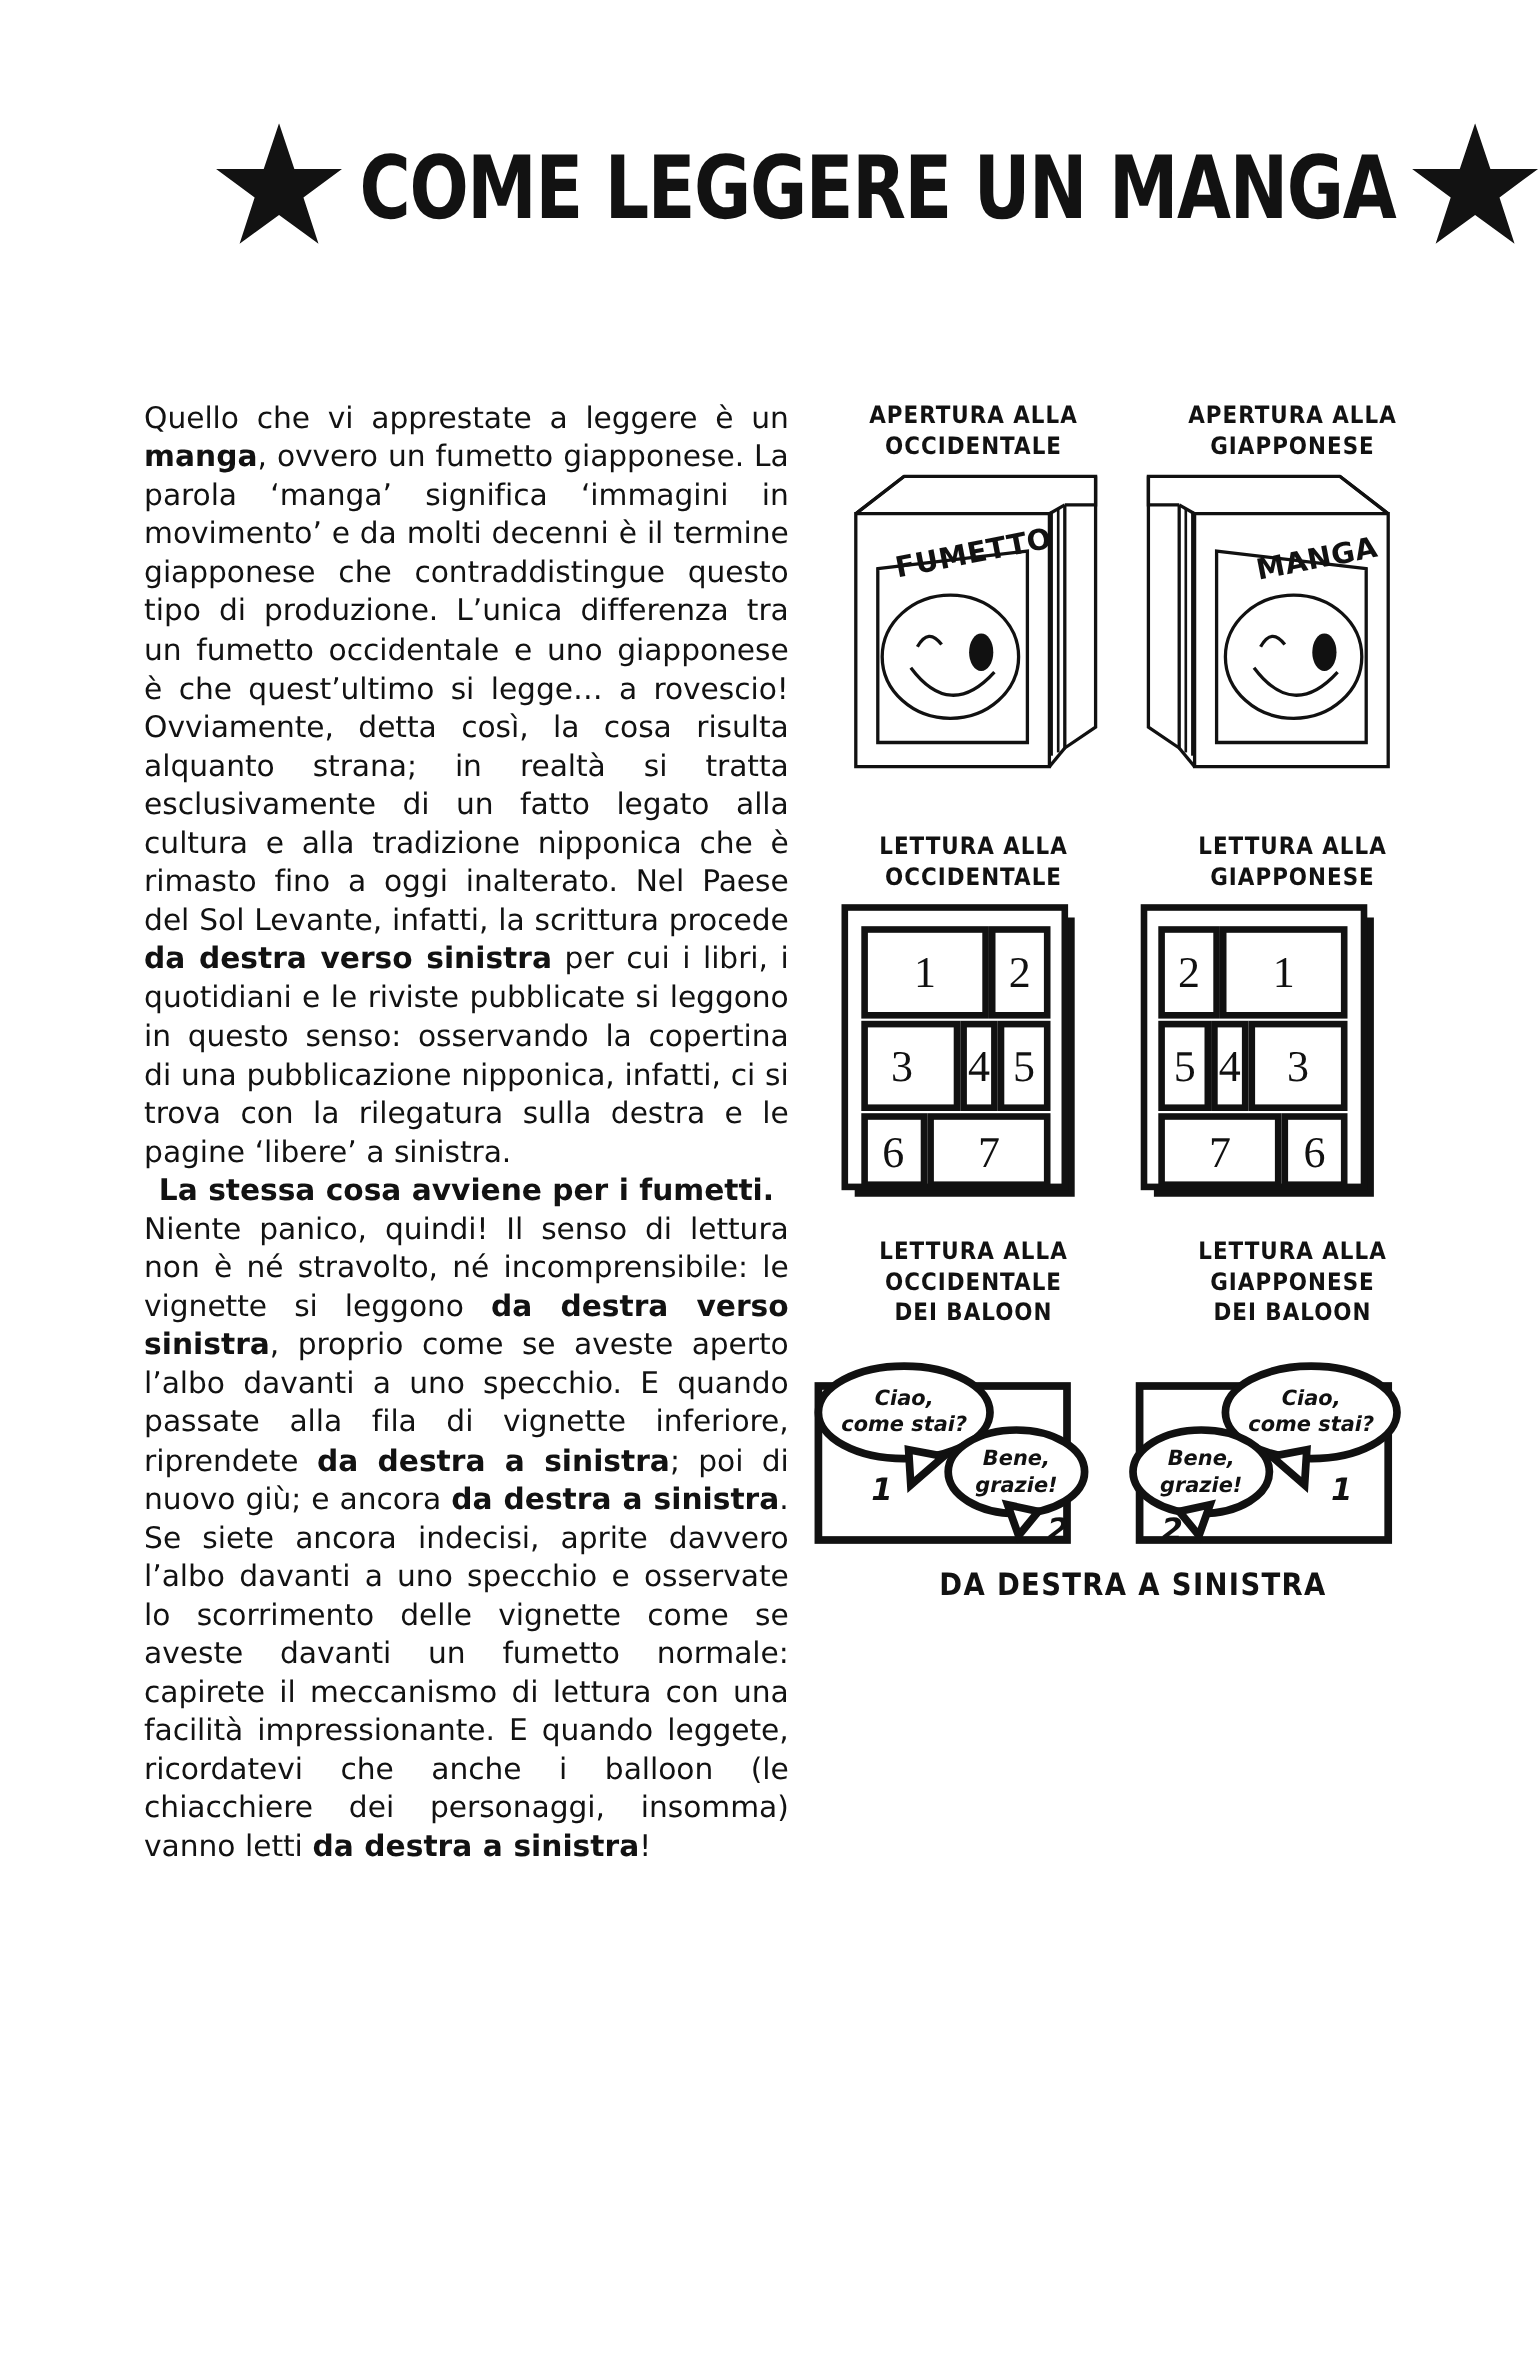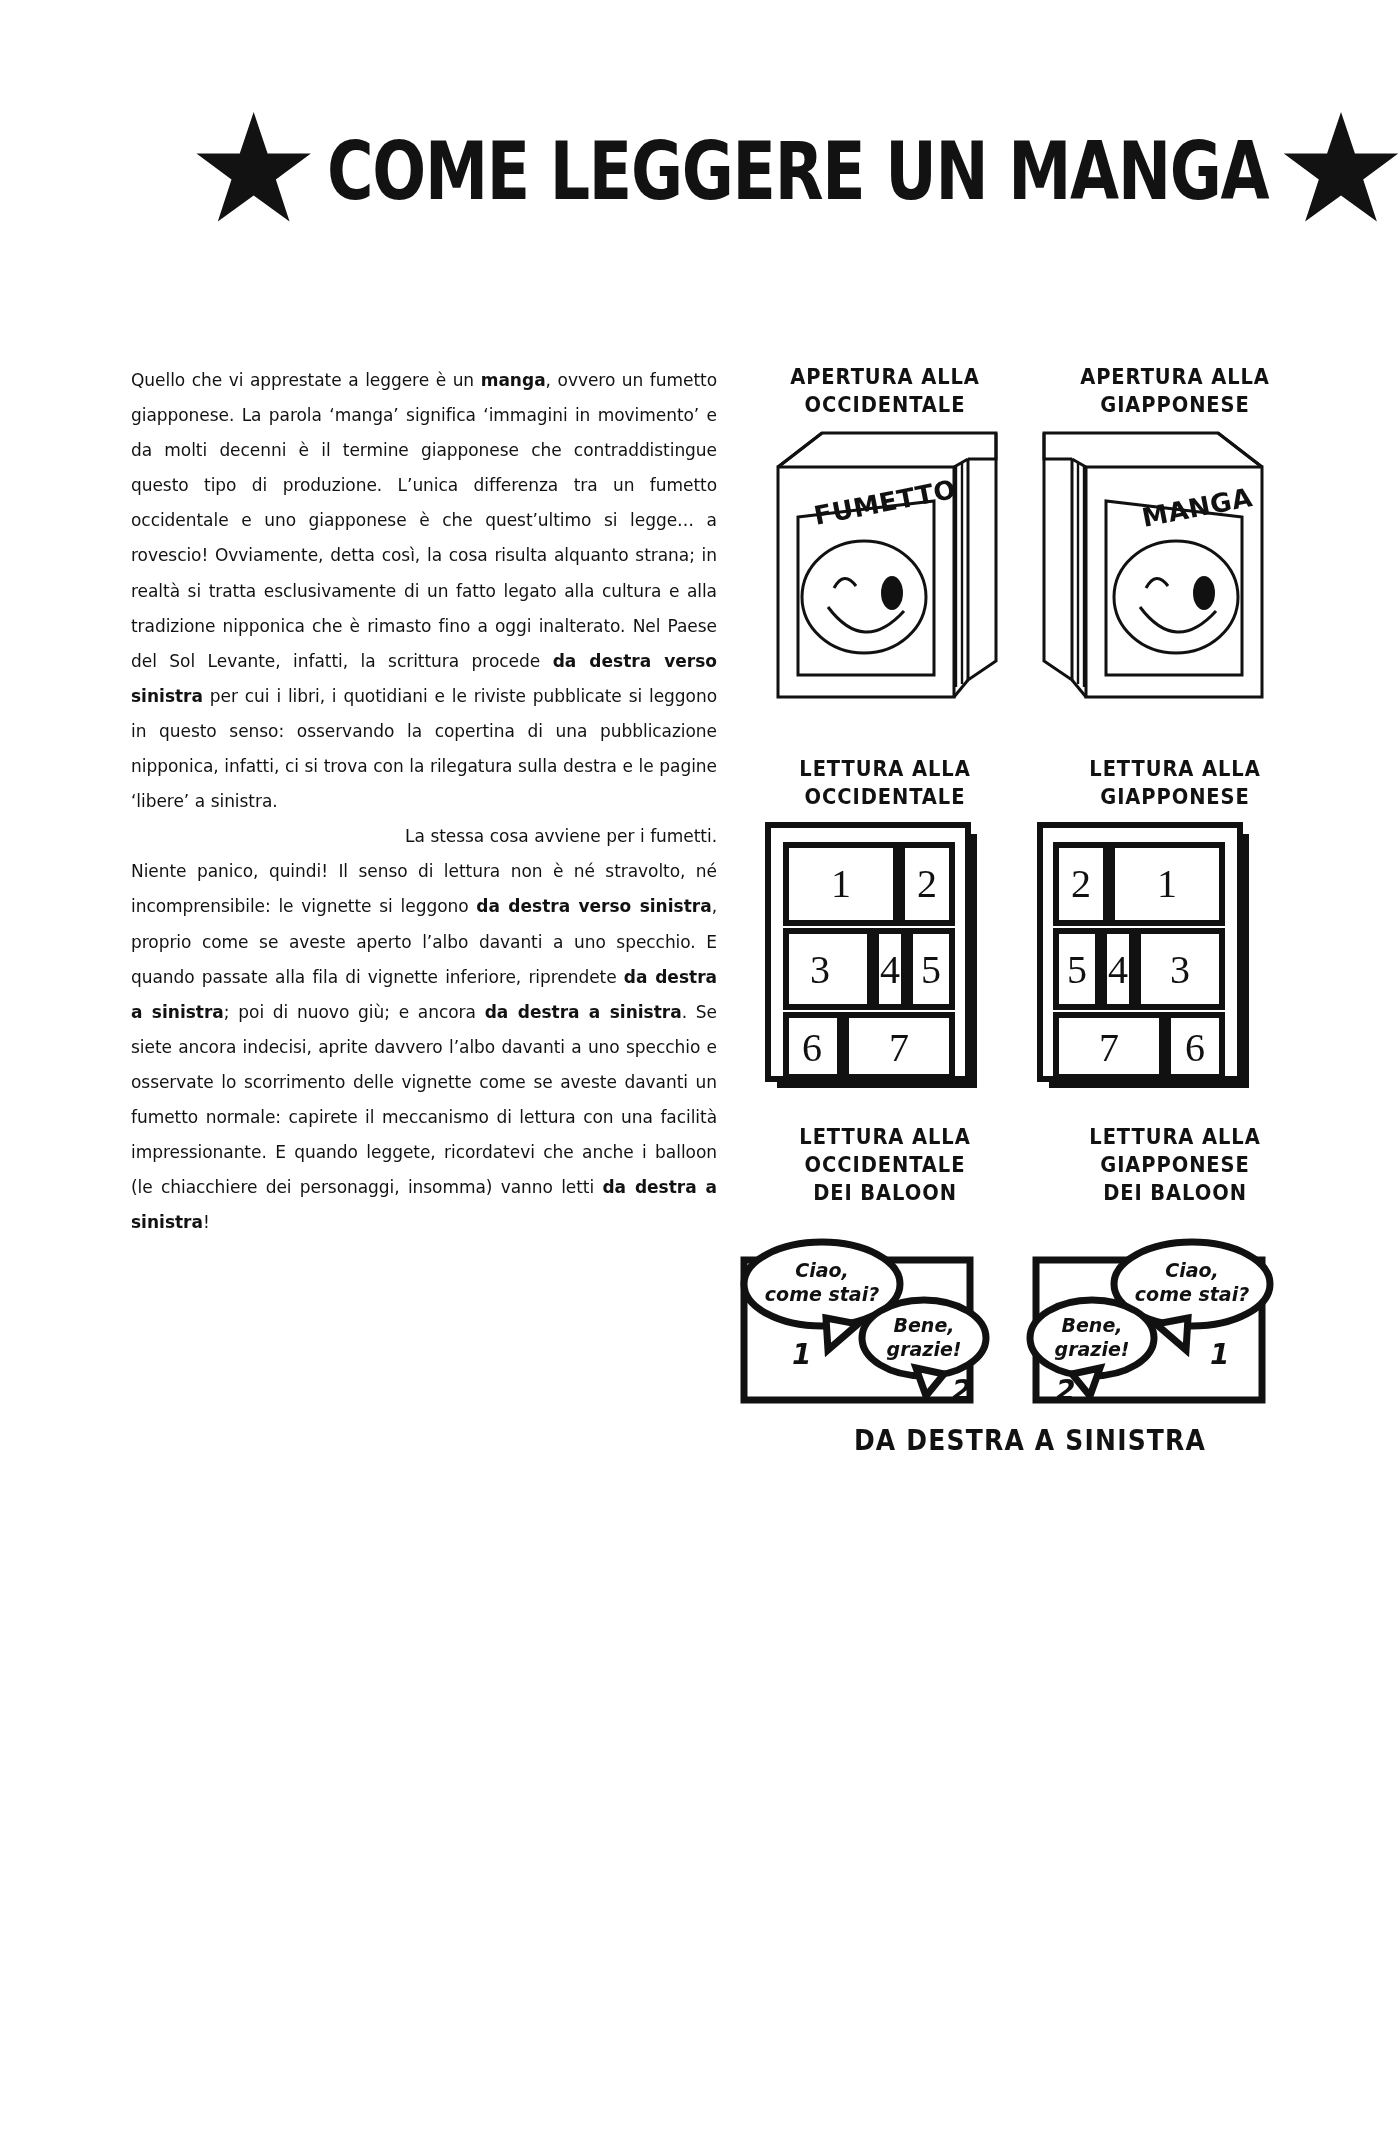--- a/index.html
+++ b/index.html
@@ -43,30 +43,30 @@
   }
 
   
   .body-column {
     position: absolute;
     left: 131px; top: 363px;
     width: 586px;
   }
   .para {
     font-family: "DejaVu Sans", sans-serif;
-    font-size: 17px;
+    font-size: 27px;
     line-height: 35.1px;
     text-align: justify;
     text-justify: inter-word;
     margin: 0;
     letter-spacing: -0.05px;
     word-spacing: 0.2px;
     color: #121212;
   }
-  .para.last { text-align: right; }
+  .para.last { text-align: center; font-weight: bold; }
   .para b { font-weight: bold; letter-spacing: 0px; }
 
   
   .figures {
     position: absolute;
     left: 740px; top: 363px;
     width: 580px;
   }
   .fig-caption {
     font-family: "DejaVu Sans", sans-serif;

